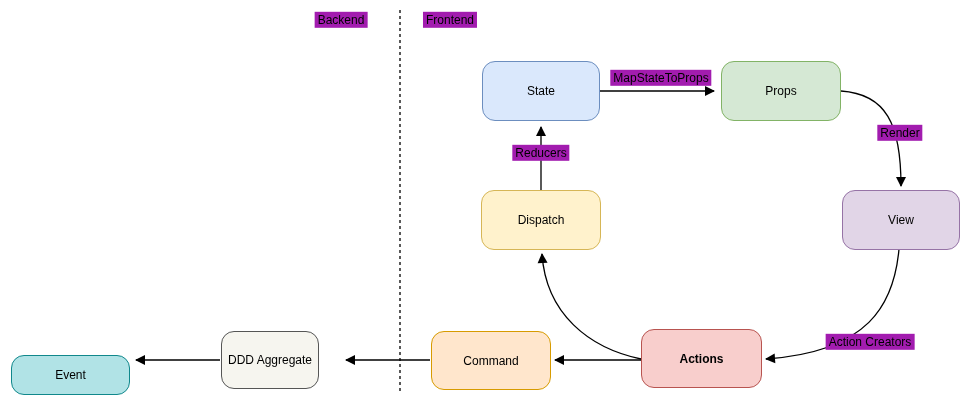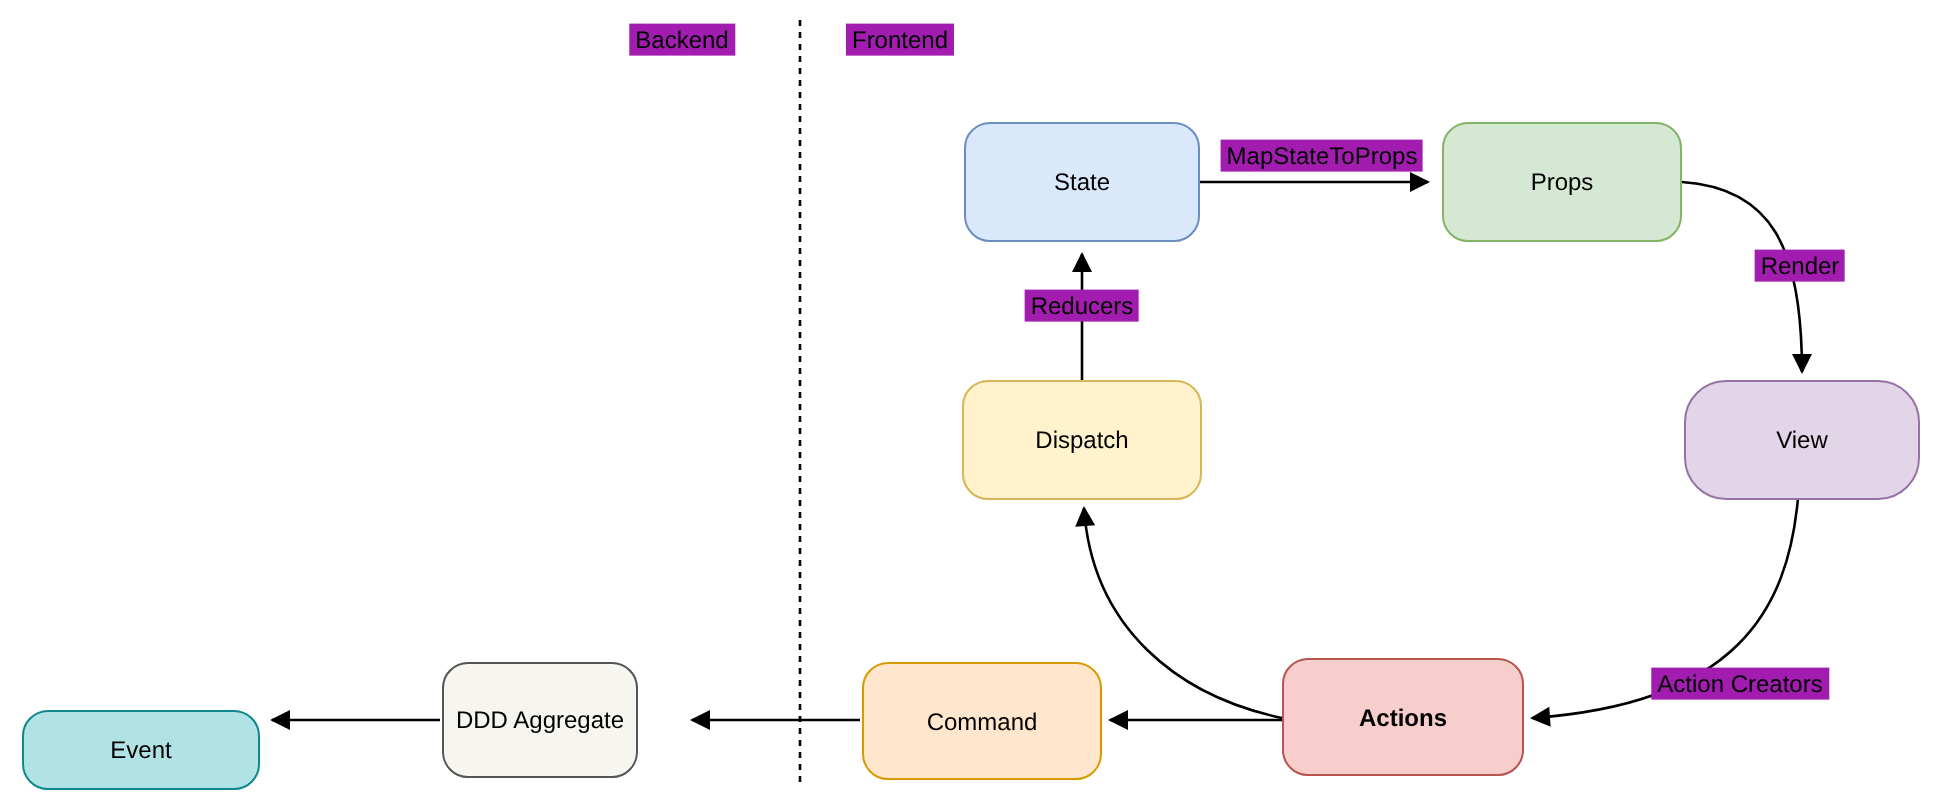--- a/index.html
+++ b/index.html
@@ -93,21 +93,21 @@
   <div class="edge-label" id="label-render">Render</div>
   <div class="edge-label" id="label-action-creators">Action Creators</div>
   <div class="edge-label" id="label-reducers">Reducers</div>
 
   <div class="node" id="node-state" style="background: rgb(218, 232, 252); border-color: rgb(108, 142, 191);">
     <span>State</span>
   </div>
   <div class="node" id="node-props" style="background: rgb(213, 232, 212); border-color: rgb(130, 179, 102);">
     <span>Props</span>
   </div>
-  <div class="node" id="node-view" style="background: rgb(225, 213, 231); border-color: rgb(150, 115, 166); border-radius: 21px;">
+  <div class="node" id="node-view" style="background: rgb(225, 213, 231); border-color: rgb(150, 115, 166);">
     <span>View</span>
   </div>
   <div class="node" id="node-dispatch" style="background: rgb(255, 242, 204); border-color: rgb(214, 182, 86);">
     <span>Dispatch</span>
   </div>
   <div class="node" id="node-actions" style="background: rgb(248, 206, 204); border-color: rgb(184, 84, 80);">
     <span>Actions</span>
   </div>
   <div class="node" id="node-command" style="background: rgb(255, 230, 204); border-color: rgb(215, 155, 0);">
     <span>Command</span>

